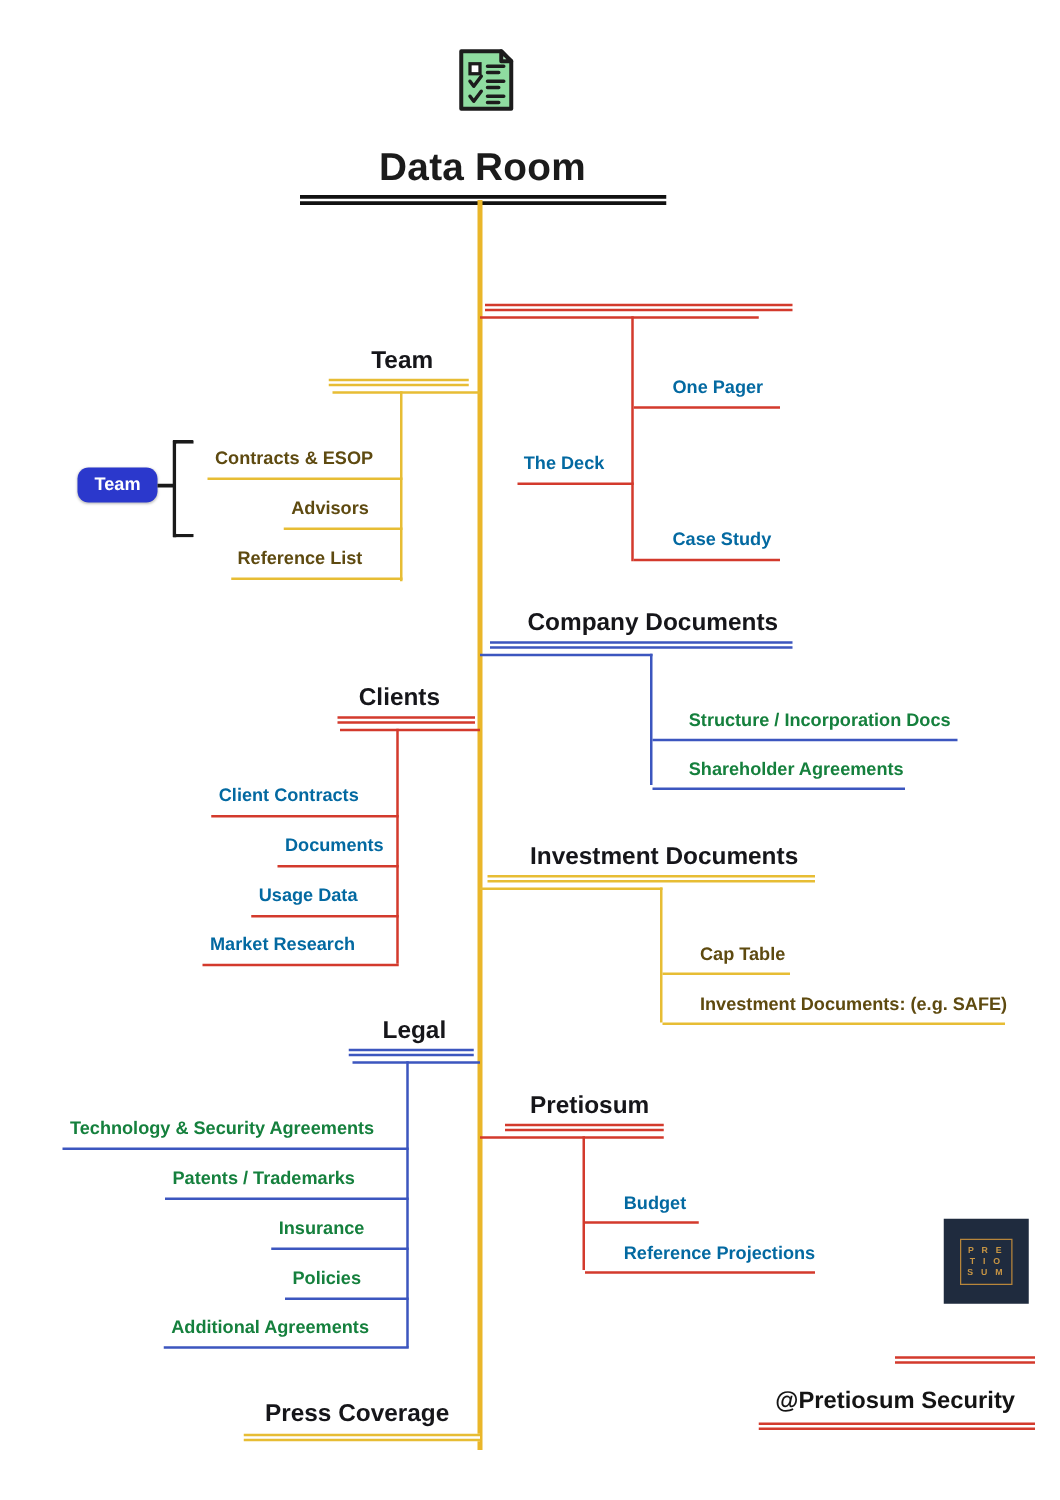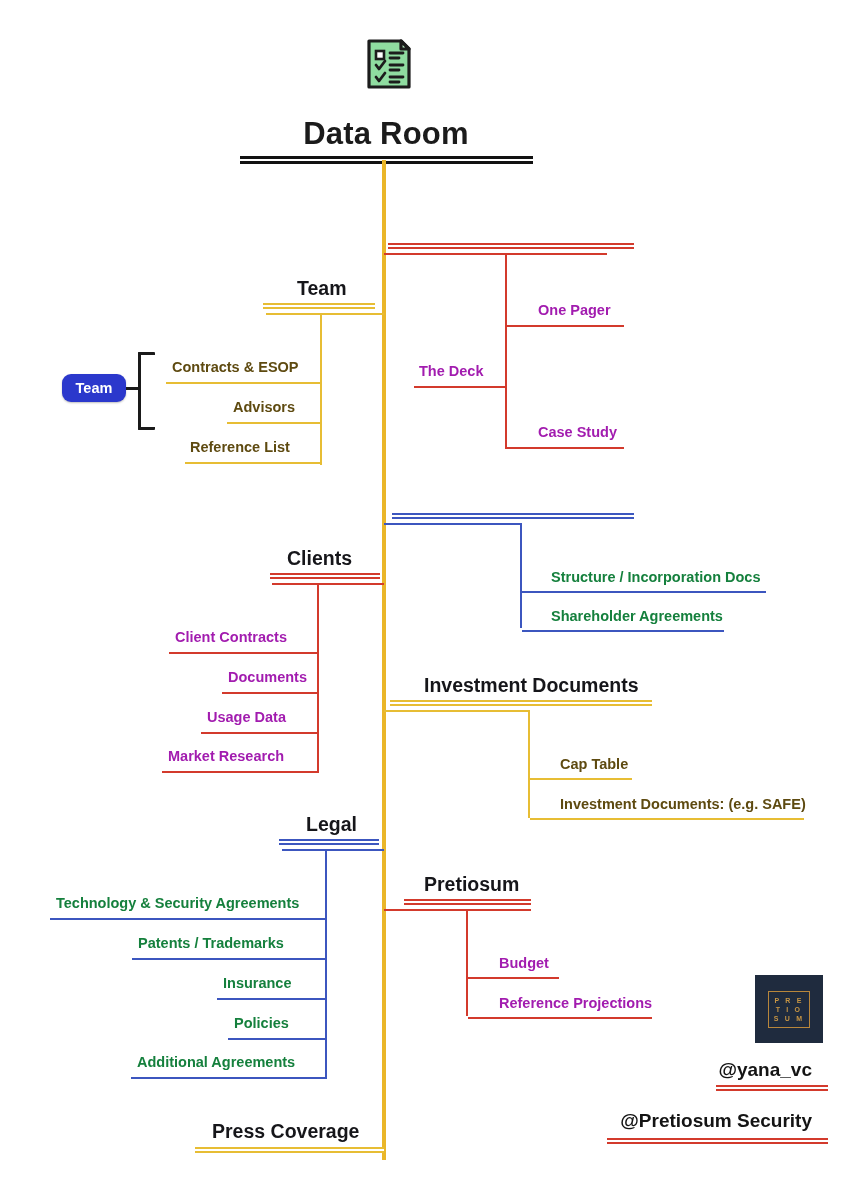--- a/index.html
+++ b/index.html
@@ -12,21 +12,21 @@
   .title{
     font-size:31px;font-weight:bold;color:#1b1b1b;letter-spacing:.2px;
     text-align:center;white-space:nowrap;
   }
   .sec-label{
     font-size:19.5px;font-weight:bold;color:#16161a;white-space:nowrap;
   }
   .leaf-label{
     font-size:14.5px;font-weight:bold;white-space:nowrap;
   }
-  .leaf-red{color:#a21caf;}
+  .leaf-red{color:#0369a1;}
   .leaf-blue{color:#15803d;}
   .leaf-gold{color:#5e4a10;}
   .handle{
     font-size:19px;font-weight:bold;color:#141414;white-space:nowrap;text-align:right;
   }
 
   
   .h{height:0;border-top-style:solid;}
   .v{width:0;border-left-style:solid;}
 
@@ -123,20 +123,21 @@
 
   <div class="abs leaf-label leaf-gold" style="left:190px;top:439px;">Reference List</div>
   <div class="abs h gold" style="left:185px;top:462px;width:137px;border-top-width:2.5px;"></div>
 
   <div class="abs badge" style="left:62px;top:374px;width:64px;height:28px;">
     <span>Team</span>
   </div>
   <div class="abs bracket-stem" style="left:126px;top:387px;width:14px;"></div>
   <div class="abs bracket" style="left:138px;top:352px;width:14px;height:72px;"></div>
 
+  <div class="abs sec-label" style="left:422px;top:487px;">Company Documents</div>
   <div class="abs dbl dbl-blue" style="left:392px;top:513px;width:242px;"></div>
   <div class="abs h blue" style="left:384px;top:523px;width:138px;border-top-width:2.5px;"></div>
   <div class="abs v blue" style="left:520px;top:523px;height:105px;border-left-width:2.5px;"></div>
 
   <div class="abs leaf-label leaf-blue" style="left:551px;top:569px;">Structure / Incorporation Docs</div>
   <div class="abs h blue" style="left:522px;top:591px;width:244px;border-top-width:2.5px;"></div>
 
   <div class="abs leaf-label leaf-blue" style="left:551px;top:608px;">Shareholder Agreements</div>
   <div class="abs h blue" style="left:522px;top:630px;width:202px;border-top-width:2.5px;"></div>
 
@@ -203,19 +204,18 @@
   <div class="abs dbl dbl-gold" style="left:195px;top:1147px;width:189px;"></div>
 
   <div class="abs logo" style="left:755px;top:975px;width:68px;height:68px;">
     <div class="logo-inner">
       <div class="logo-row">P R E</div>
       <div class="logo-row">T I O</div>
       <div class="logo-row">S U M</div>
     </div>
   </div>
 
-  <div class="abs handle" style="left:600px;top:1059px;width:212px;">@yana_vc</div>
   <div class="abs dbl dbl-red" style="left:716px;top:1085px;width:112px;"></div>
 
   <div class="abs handle" style="left:560px;top:1110px;width:252px;">@Pretiosum Security</div>
   <div class="abs dbl dbl-red" style="left:607px;top:1138px;width:221px;"></div>
 
 </div>
 
 </body></html>

